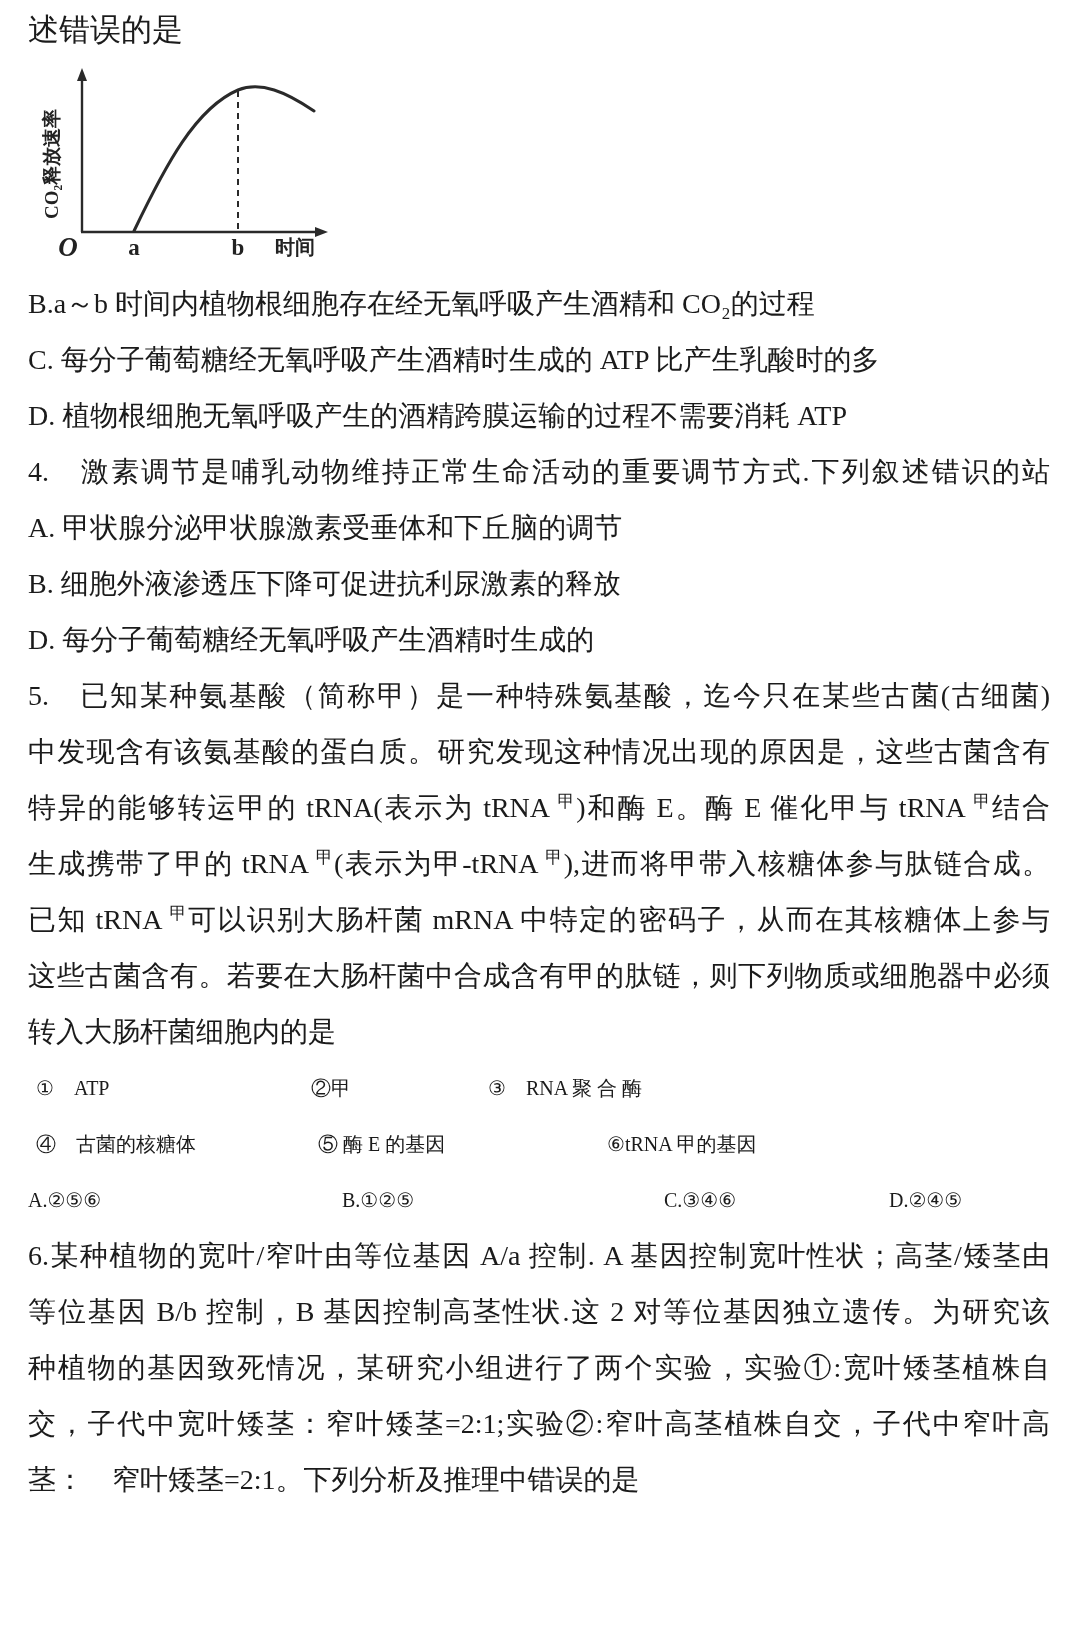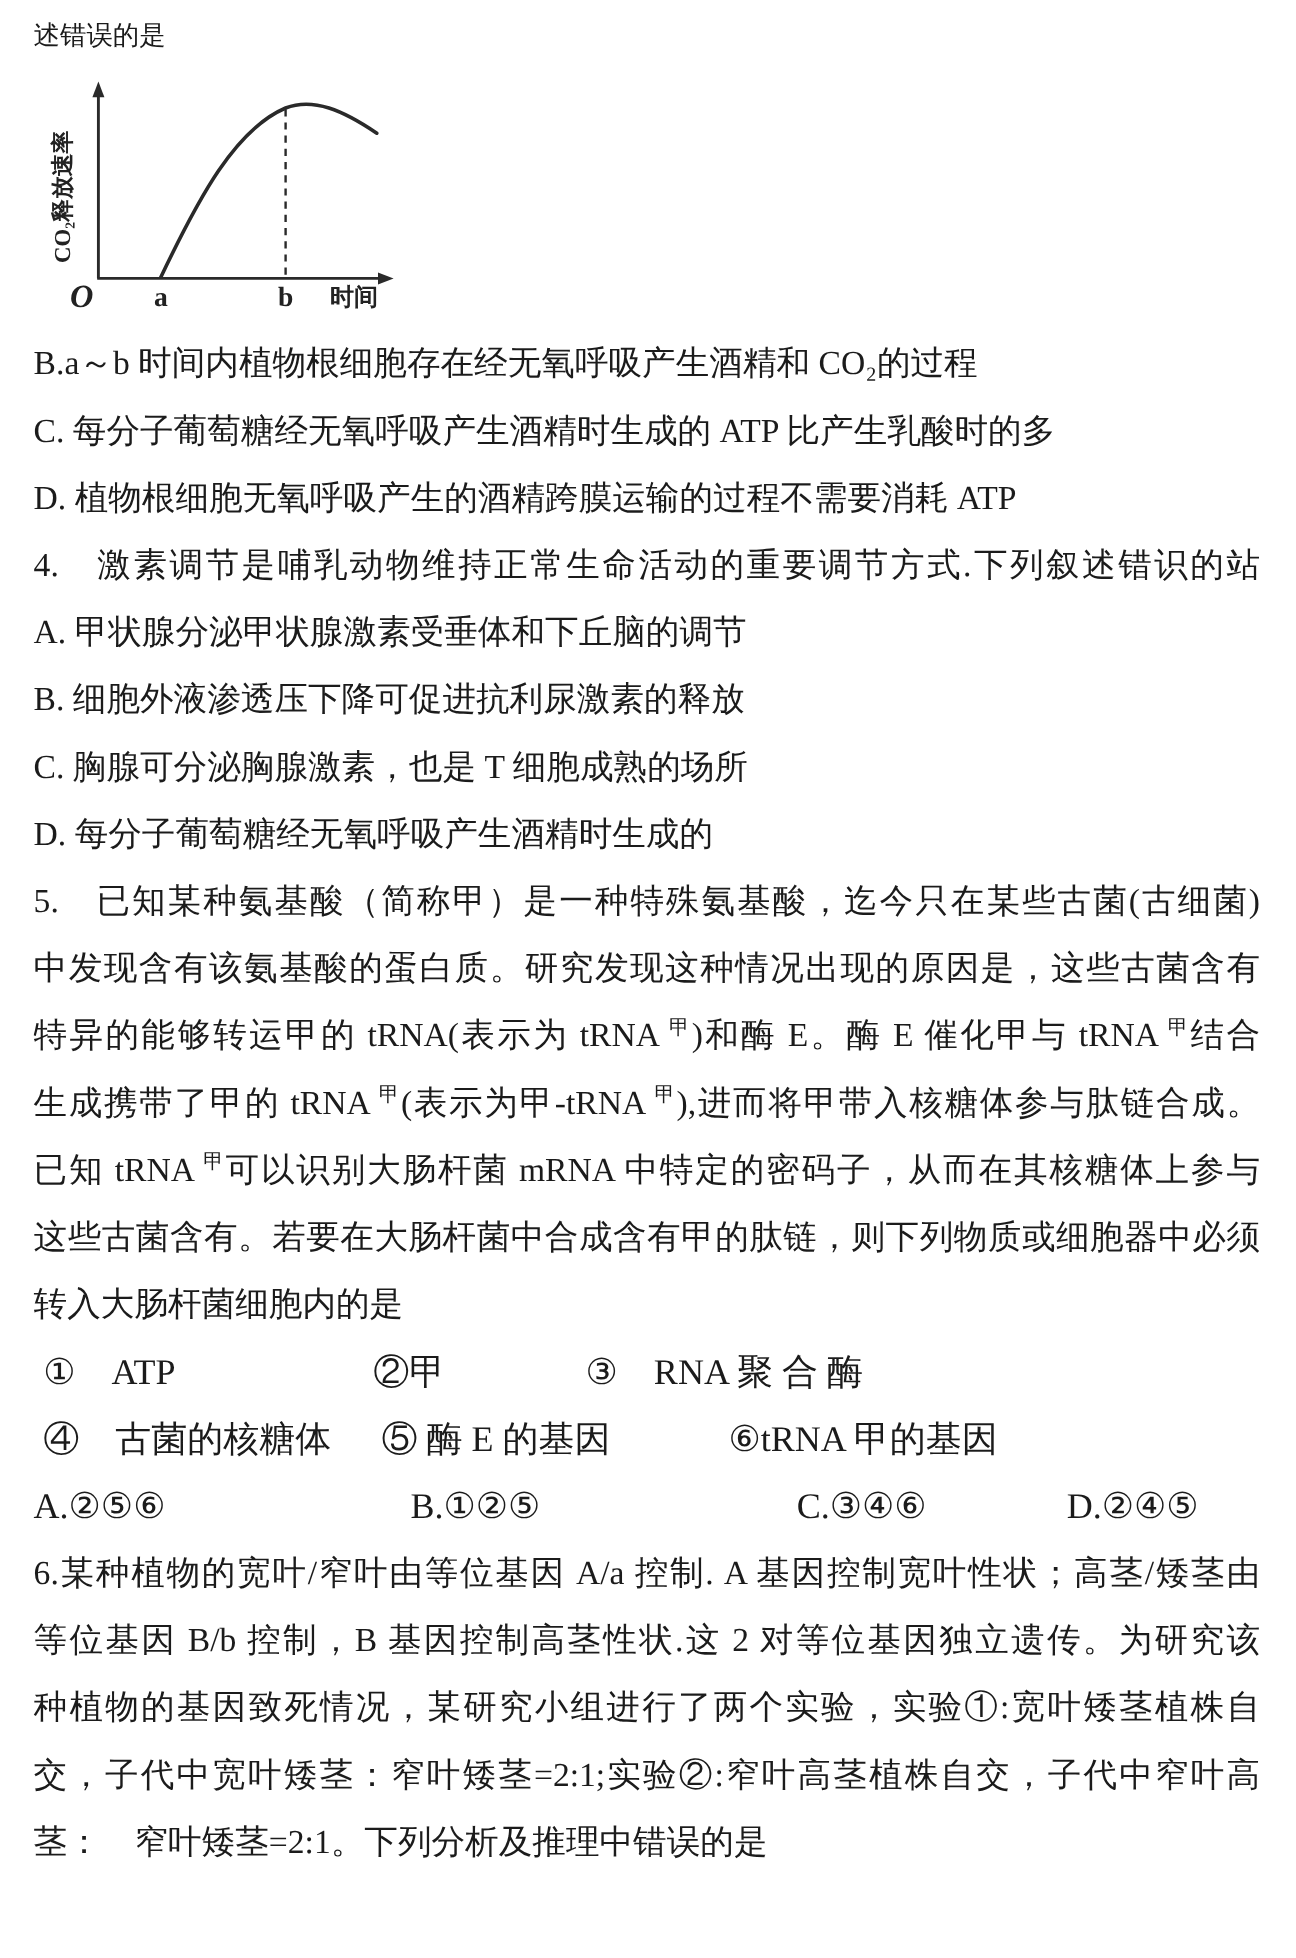--- a/index.html
+++ b/index.html
@@ -4,31 +4,31 @@
 <style>
   html,body { margin:0; padding:0; }
   body {
     width:1080px; height:1632px;
     background:#ffffff;
     color:#1b1b1b;
     font-family:"Liberation Serif","DejaVu Serif",serif;
     overflow:hidden;
   }
   .page { padding:4px 30px 0 28px; }
-  .intro { font-size:22px; line-height:52px; height:52px; white-space:nowrap; }
+  .intro { font-size:31px; line-height:52px; height:52px; white-space:nowrap; }
   .line {
     font-size:28px; line-height:56px; height:56px;
     white-space:nowrap; overflow:hidden;
   }
   .just {
     white-space:normal;
     text-align:justify;
     text-align-last:justify;
   }
-  .row { position:relative; height:56px; font-size:30px; line-height:56px; }
+  .row { position:relative; height:56px; font-size:20px; line-height:56px; }
   .row span { position:absolute; top:0; white-space:nowrap; }
   sup { font-size:17px; line-height:0; vertical-align:super; }
   .chart-wrap { margin:8px 0 16px 0; width:310px; height:196px; }
   svg text { fill:#222; }
 </style>
 </head>
 <body>
 
 <div class="page">
 
@@ -55,21 +55,20 @@
     </svg>
   </div>
 
   <div class="line">B.a～b 时间内植物根细胞存在经无氧呼吸产生酒精和 CO₂的过程</div>
   <div class="line">C. 每分子葡萄糖经无氧呼吸产生酒精时生成的 ATP 比产生乳酸时的多</div>
   <div class="line">D. 植物根细胞无氧呼吸产生的酒精跨膜运输的过程不需要消耗 ATP</div>
 
   <div class="line just">4.　激素调节是哺乳动物维持正常生命活动的重要调节方式.下列叙述错识的站</div>
   <div class="line">A. 甲状腺分泌甲状腺激素受垂体和下丘脑的调节</div>
   <div class="line">B. 细胞外液渗透压下降可促进抗利尿激素的释放</div>
-  <div class="line">C. 胸腺可分泌胸腺激素，也是 T 细胞成熟的场所</div>
   <div class="line">D. 每分子葡萄糖经无氧呼吸产生酒精时生成的</div>
 
   <div class="line just">5.　已知某种氨基酸（简称甲）是一种特殊氨基酸，迄今只在某些古菌(古细菌)</div>
   <div class="line just">中发现含有该氨基酸的蛋白质。研究发现这种情况出现的原因是，这些古菌含有</div>
   <div class="line just">特异的能够转运甲的 tRNA(表示为 tRNA <sup>甲</sup>)和酶 E。酶 E 催化甲与 tRNA <sup>甲</sup>结合</div>
   <div class="line just">生成携带了甲的 tRNA <sup>甲</sup>(表示为甲-tRNA <sup>甲</sup>),进而将甲带入核糖体参与肽链合成。</div>
   <div class="line just">已知 tRNA <sup>甲</sup>可以识别大肠杆菌 mRNA 中特定的密码子，从而在其核糖体上参与</div>
   <div class="line just">这些古菌含有。若要在大肠杆菌中合成含有甲的肽链，则下列物质或细胞器中必须</div>
   <div class="line">转入大肠杆菌细胞内的是</div>
 

